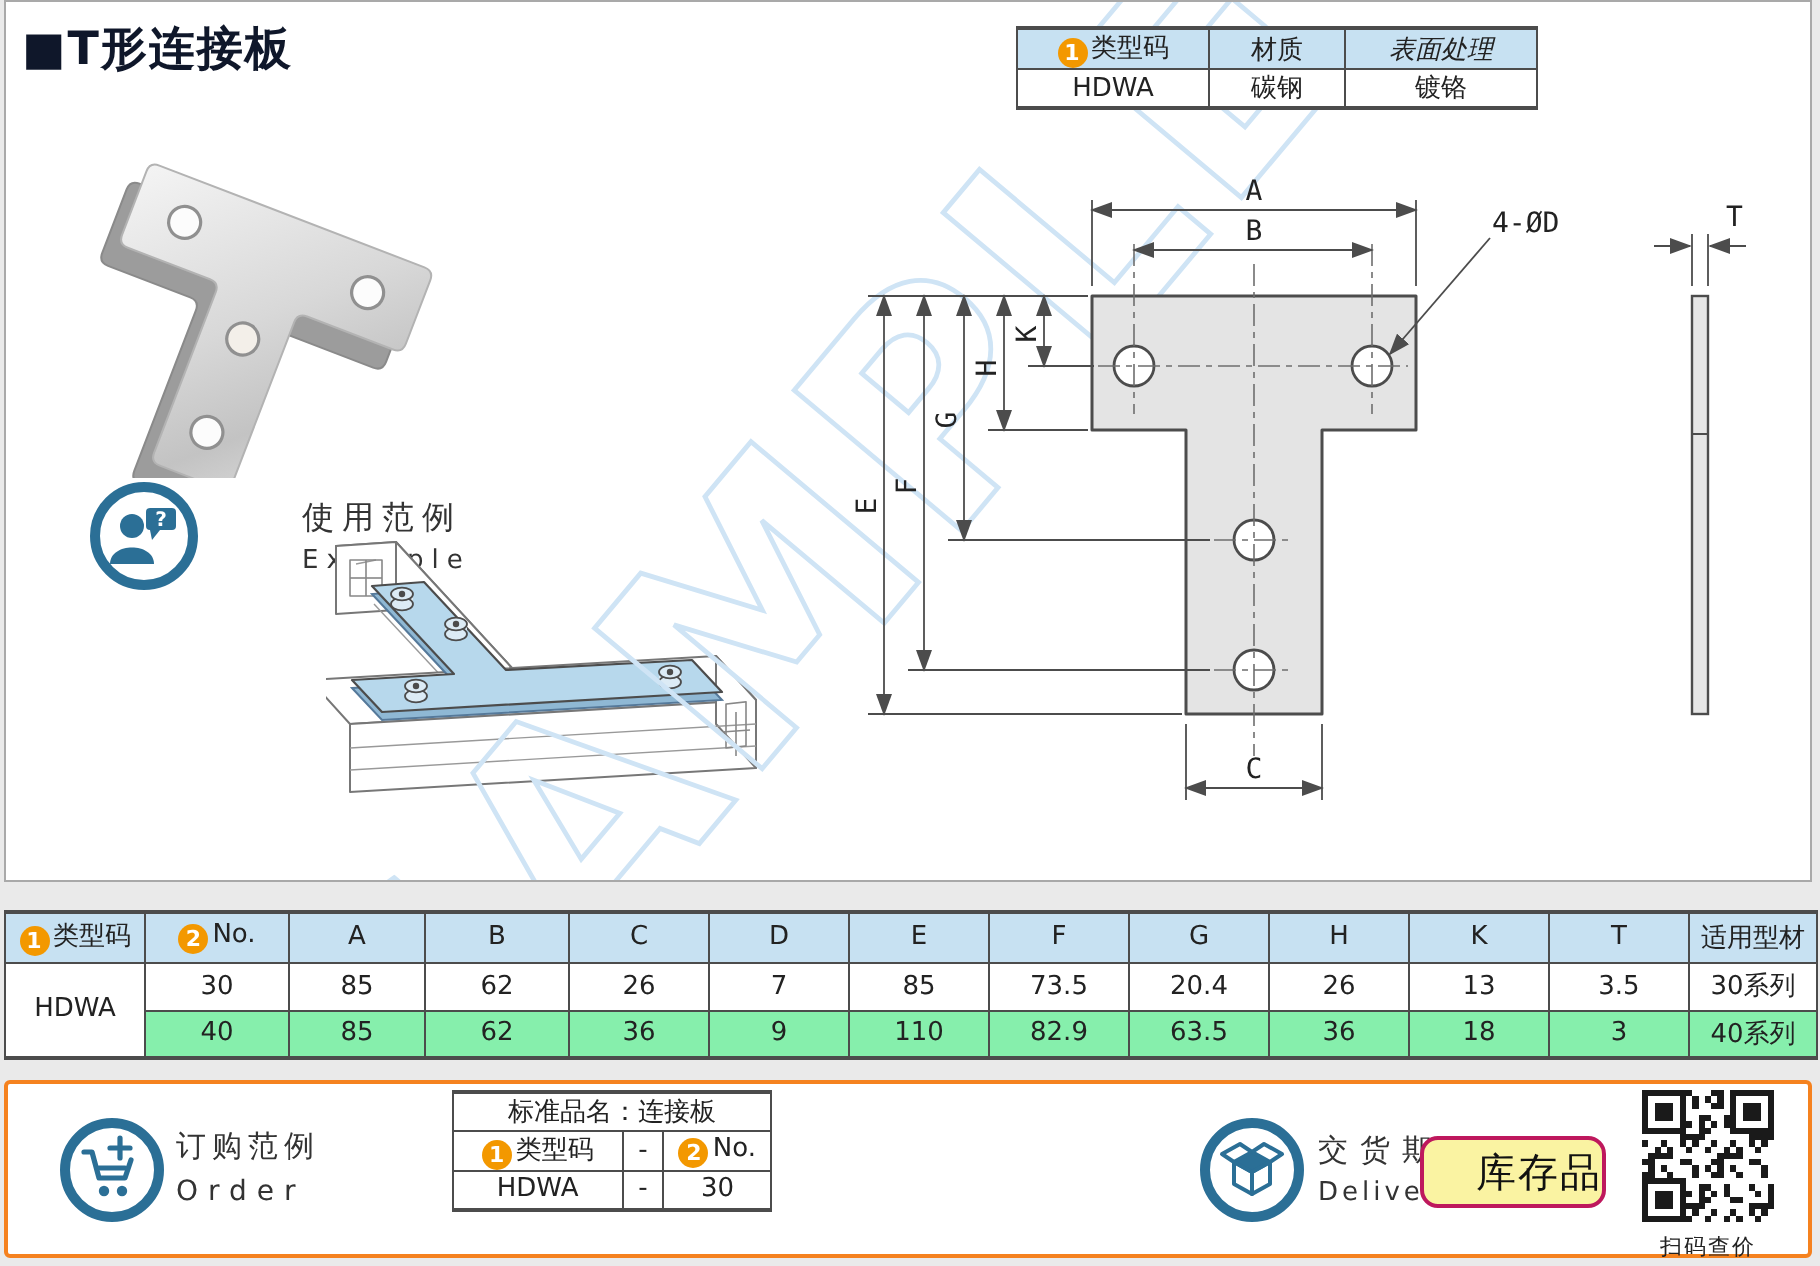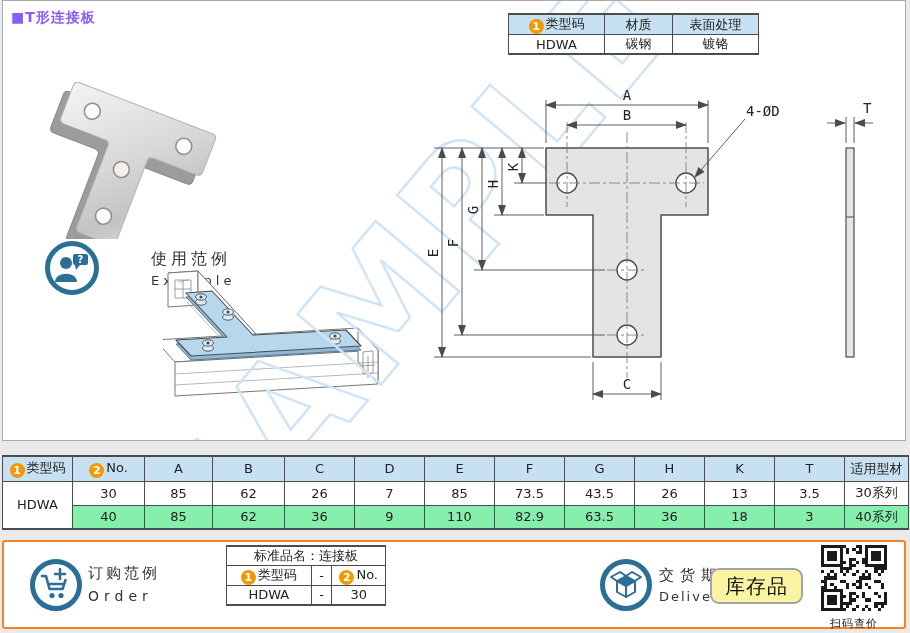--- a/index.html
+++ b/index.html
@@ -3,21 +3,21 @@
 <meta charset="utf-8">
 <style>
   * { margin:0; padding:0; box-sizing:border-box; }
   html,body { background:#eaeaea; }
   body { font-family:"DejaVu Sans","Liberation Sans",sans-serif; }
   .page { position:relative; width:910px; height:633px; background:#eaeaea; overflow:hidden; }
 
   
   .panel { position:absolute; left:2px; top:0; width:904px; height:441px;
            background:#fff; border:1px solid #a9a9a9; overflow:hidden; }
-  .page-title { position:absolute; left:8px; top:8px; font-size:14px; font-weight:bold; color:#8b5cf6; letter-spacing:1px; }
+  .page-title { position:absolute; left:8px; top:8px; font-size:23px; font-weight:bold; color:#0f172a; letter-spacing:1px; }
 
   table.mini { border-collapse:collapse; background:#fff;
                border-top:2px solid #4c4c4c; border-bottom:2px solid #4c4c4c; }
   table.mini th, table.mini td { border:1px solid #4c4c4c; text-align:center; font-size:13px; font-weight:normal; color:#222; }
   table.mini th { background:#c7e1f2; }
   .spec-table { position:absolute; left:505px; top:12px; }
   .spec-table th, .spec-table td { height:19px; }
   .blue-txt { color:#00a0e9; }
   .nb { display:inline-block; width:15px; height:15px; border-radius:50%; background:#f39800; color:#fff;
         font-size:11px; line-height:15px; text-align:center; margin-right:2px; vertical-align:-2px; font-weight:bold; }
@@ -46,21 +46,21 @@
   .order-text { position:absolute; left:84px; top:22px; }
   .order-zh { font-size:15px; letter-spacing:3px; color:#333; }
   .order-en { font-size:14px; letter-spacing:5px; color:#333; margin-top:5px; }
   .order-table { position:absolute; left:222px; top:3px; width:160px; }
   .order-table td { height:19px; font-size:12.5px; }
   .dash { color:#8a8a8a; }
   .dlv-text { position:absolute; left:655px; top:24px; }
   .dlv-zh { font-size:15px; letter-spacing:6px; color:#333; }
   .dlv-en { font-size:13px; letter-spacing:2px; color:#333; margin-top:4px; }
   .stock-badge { position:absolute; left:706px; top:26px; width:93px; height:36px; background:#faf3a2;
-                 border:2px solid #a3a3a3; border-radius:9px; text-align:center; line-height:32px;
+                 border:2px solid #be185d; border-radius:9px; text-align:right; line-height:32px;
                  font-size:20px; color:#111; letter-spacing:1px; }
   .qr-wrap { position:absolute; left:817px; top:3px; }
   .qr-caption { font-size:11px; color:#222; letter-spacing:1px; text-align:center; margin-top:1px; }
 </style>
 </head>
 <body>
 
 <div class="page">
 
   <div class="panel">
@@ -163,21 +163,21 @@
 
     <svg class="wm" width="904" height="441" viewBox="0 0 904 441">
       <text x="448" y="300" transform="rotate(-50 448 300)" text-anchor="middle" font-size="150" font-weight="bold" letter-spacing="6" fill="none" stroke="#cfe4f5" stroke-width="2.4">SAMPLE</text>
     </svg>
 
     <table class="mini spec-table">
       <tbody>
           <tr>
         <th style="width:96px;"><span class="nb">1</span><span>类型码</span></th>
         <th style="width:68px;">材质</th>
-        <th style="width:86px;">表面处理</th>
+        <th style="width:96px;font-style:italic;">表面处理</th>
       </tr>
       <tr>
         <td class="blue-txt">HDWA</td>
         <td>碳钢</td>
         <td>镀铬</td>
       </tr>
     </tbody>
       </table>
 
     <svg style="position:absolute;left:-2px;top:-1px;" width="904" height="441" viewBox="0 0 904 441" font-family="DejaVu Sans Mono, Liberation Mono, monospace">
@@ -283,21 +283,21 @@
     </tr>
     <tr>
       <td rowspan="2" class="blue-txt code-cell">HDWA</td>
       <td class="blue-txt">30</td>
       <td>85</td>
       <td>62</td>
       <td>26</td>
       <td>7</td>
       <td>85</td>
       <td>73.5</td>
-      <td>43.5</td>
+      <td>20.4</td>
       <td>26</td>
       <td>13</td>
       <td>3.5</td>
       <td>30系列</td>
     </tr>
     <tr class="alt">
       <td class="blue-txt">40</td>
       <td>85</td>
       <td>62</td>
       <td>36</td>

